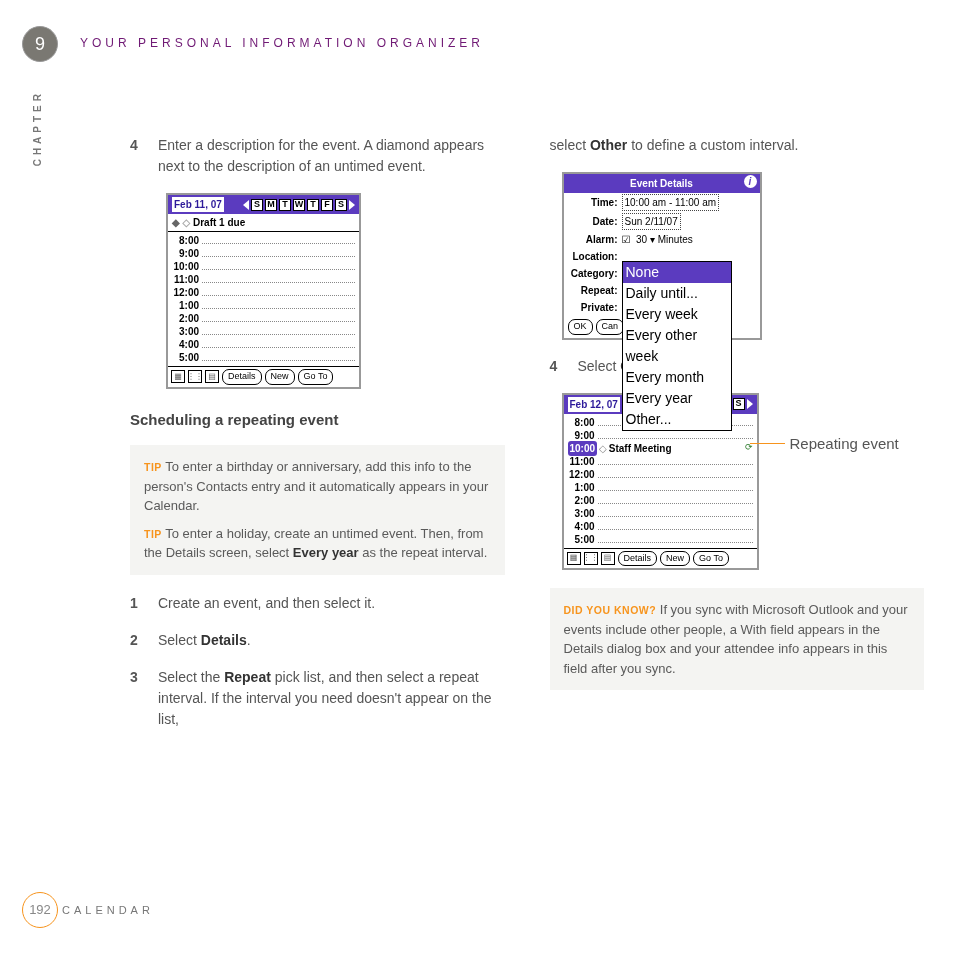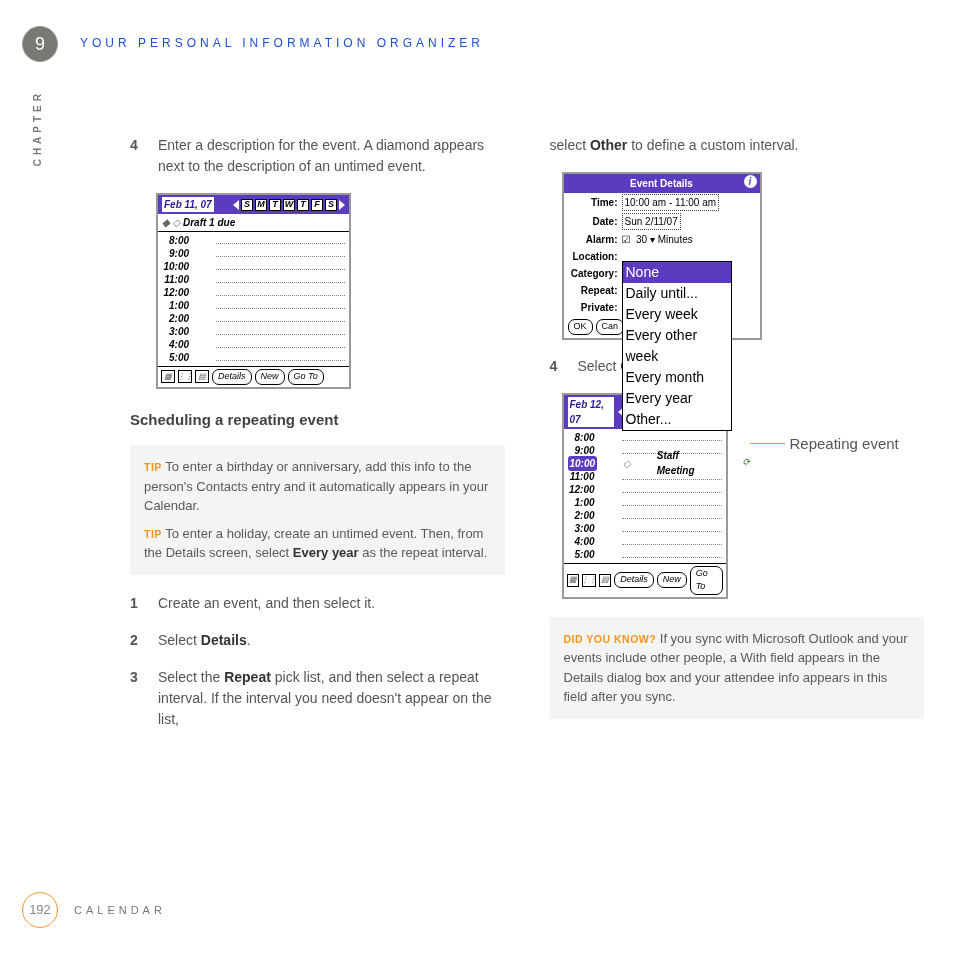--- a/index.html
+++ b/index.html
@@ -23,21 +23,21 @@
     color: #fff;
     display: flex; align-items: center; justify-content: center;
     font-size: 18px;
     border: 1px solid #999;
   }
   .header-title {
     position: absolute;
     top: 34px; left: 80px;
     letter-spacing: 4px;
     font-size: 12px;
-    color: #1d4ed8;
+    color: #701a75;
   }
   .chapter-vert {
     position: absolute;
     top: 90px; left: 30px;
     writing-mode: vertical-rl;
     transform: rotate(180deg);
     letter-spacing: 4px;
     font-size: 10px;
     font-weight: bold;
     color: #777;
@@ -72,22 +72,21 @@
     font-size: 10.5px;
     letter-spacing: 0.5px;
     text-transform: uppercase;
   }
   
   .palm-cal {
     width: 195px;
     border: 2px solid #999;
     background: #fff;
     font-family: Arial, sans-serif;
-    margin: 6px 0 16px 26px;
-    font-style: italic;
+    margin: 6px 0 16px 36px;
   }
   .palm-head {
     background: #5b3bbf;
     color: #fff;
     font-size: 10px;
     font-weight: bold;
     padding: 2px 4px;
     display: flex; align-items: center; gap: 2px;
   }
   .palm-head .date-lbl {
@@ -103,21 +102,21 @@
   .dowcell {
     background: #fff; color: #000;
     width: 12px; height: 12px;
     border: 1px solid #000;
     display: inline-flex; align-items: center; justify-content: center;
     font-size: 9px;
   }
   .palm-slots {
     padding: 2px 4px;
   }
-  .slot { display: flex; font-size: 10px; color: #000; height: 13px; align-items: center; gap: 24px; }
+  .slot { display: flex; font-size: 10px; color: #000; height: 13px; align-items: center; }
   .slot .t { width: 30px; text-align: right; padding-right: 3px; font-weight: bold; }
   .slot .line { flex: 1; border-bottom: 1px dotted #888; height: 7px; }
   .untimed-row {
     font-size: 10px; font-weight: bold; color: #000;
     padding: 1px 4px;
     border-bottom: 1px solid #000;
   }
   .diamond { color: #666; }
   .palm-foot {
     border-top: 1px solid #000;
@@ -173,21 +172,21 @@
   .callout {
     position: absolute;
     font-size: 15px; color: #555;
   }
   .callout .line {
     position: absolute; height: 1px; background: #f7941d;
   }
   
   .page-footer {
     position: absolute; bottom: 26px; left: 22px;
-    display: flex; align-items: center; gap: 16px;
+    display: flex; align-items: center; gap: 4px;
   }
   .page-num {
     width: 36px; height: 36px; border-radius: 50%;
     border: 1.5px solid #f7941d;
     display: flex; align-items: center; justify-content: center;
     color: #888; font-size: 13px;
   }
   .footer-cat {
     letter-spacing: 4px; font-size: 11px; color: #777;
   }
@@ -358,21 +357,21 @@
         <span class="pbtn">Can</span>
       </div>
     </div>
 
     <div class="step" style="margin-top:6px">
       <div class="step-num">4</div>
       <div class="step-text"><span>Select </span><b>OK</b><span>.</span></div>
     </div>
 
     <div style="position:relative;">
-      <div class="palm-cal" style="margin-left:12px; width:166px;">
+      <div class="palm-cal" style="margin-left:12px; width:197px;">
         <div class="palm-head">
           <span class="date-lbl">Feb 12, 07</span>
           <span style="flex:1"></span>
           <span class="arrow l"></span>
           <span class="dowcell">S</span>
           <span class="dowcell">M</span>
           <span class="dowcell">T</span>
           <span class="dowcell">W</span>
           <span class="dowcell">T</span>
           <span class="dowcell">F</span>

